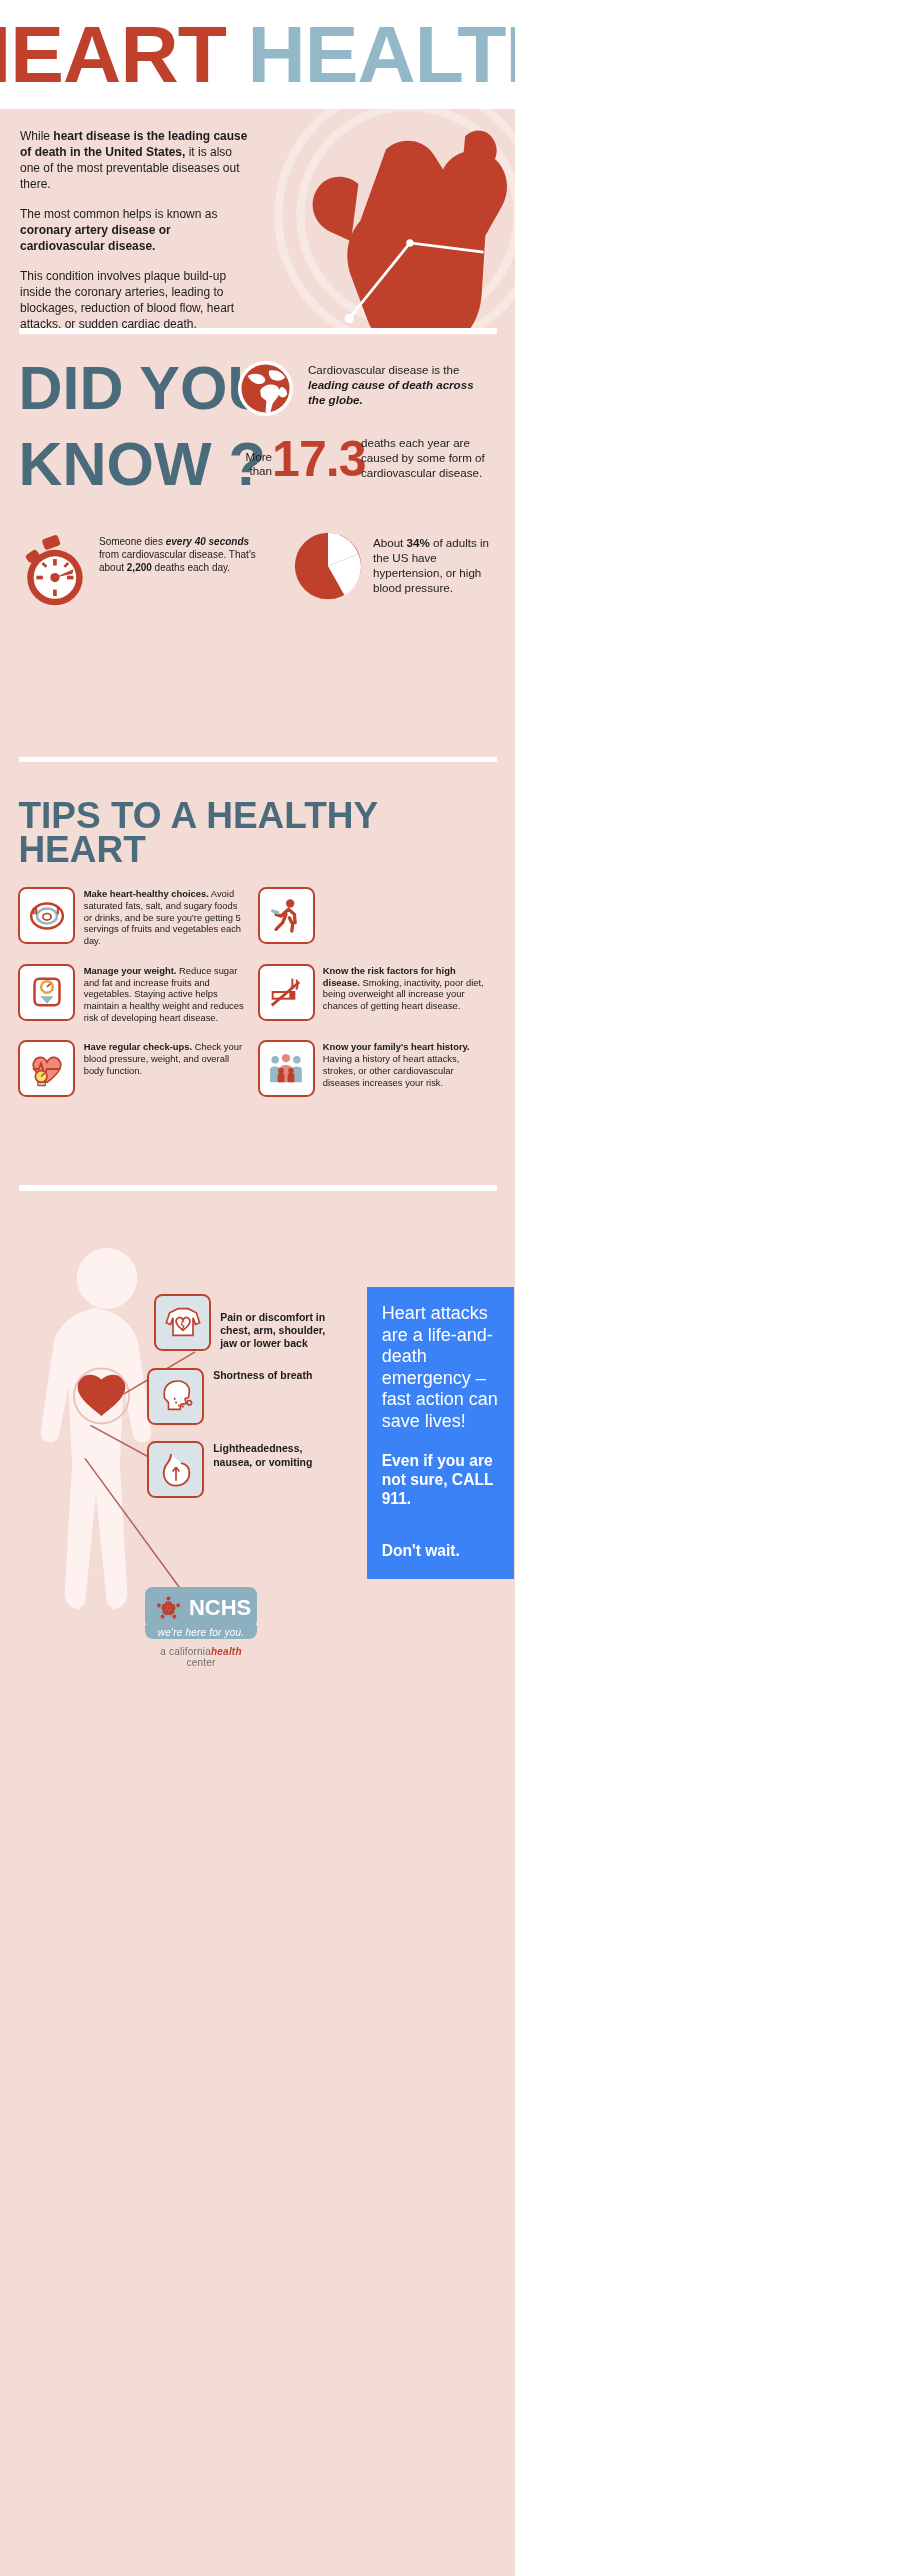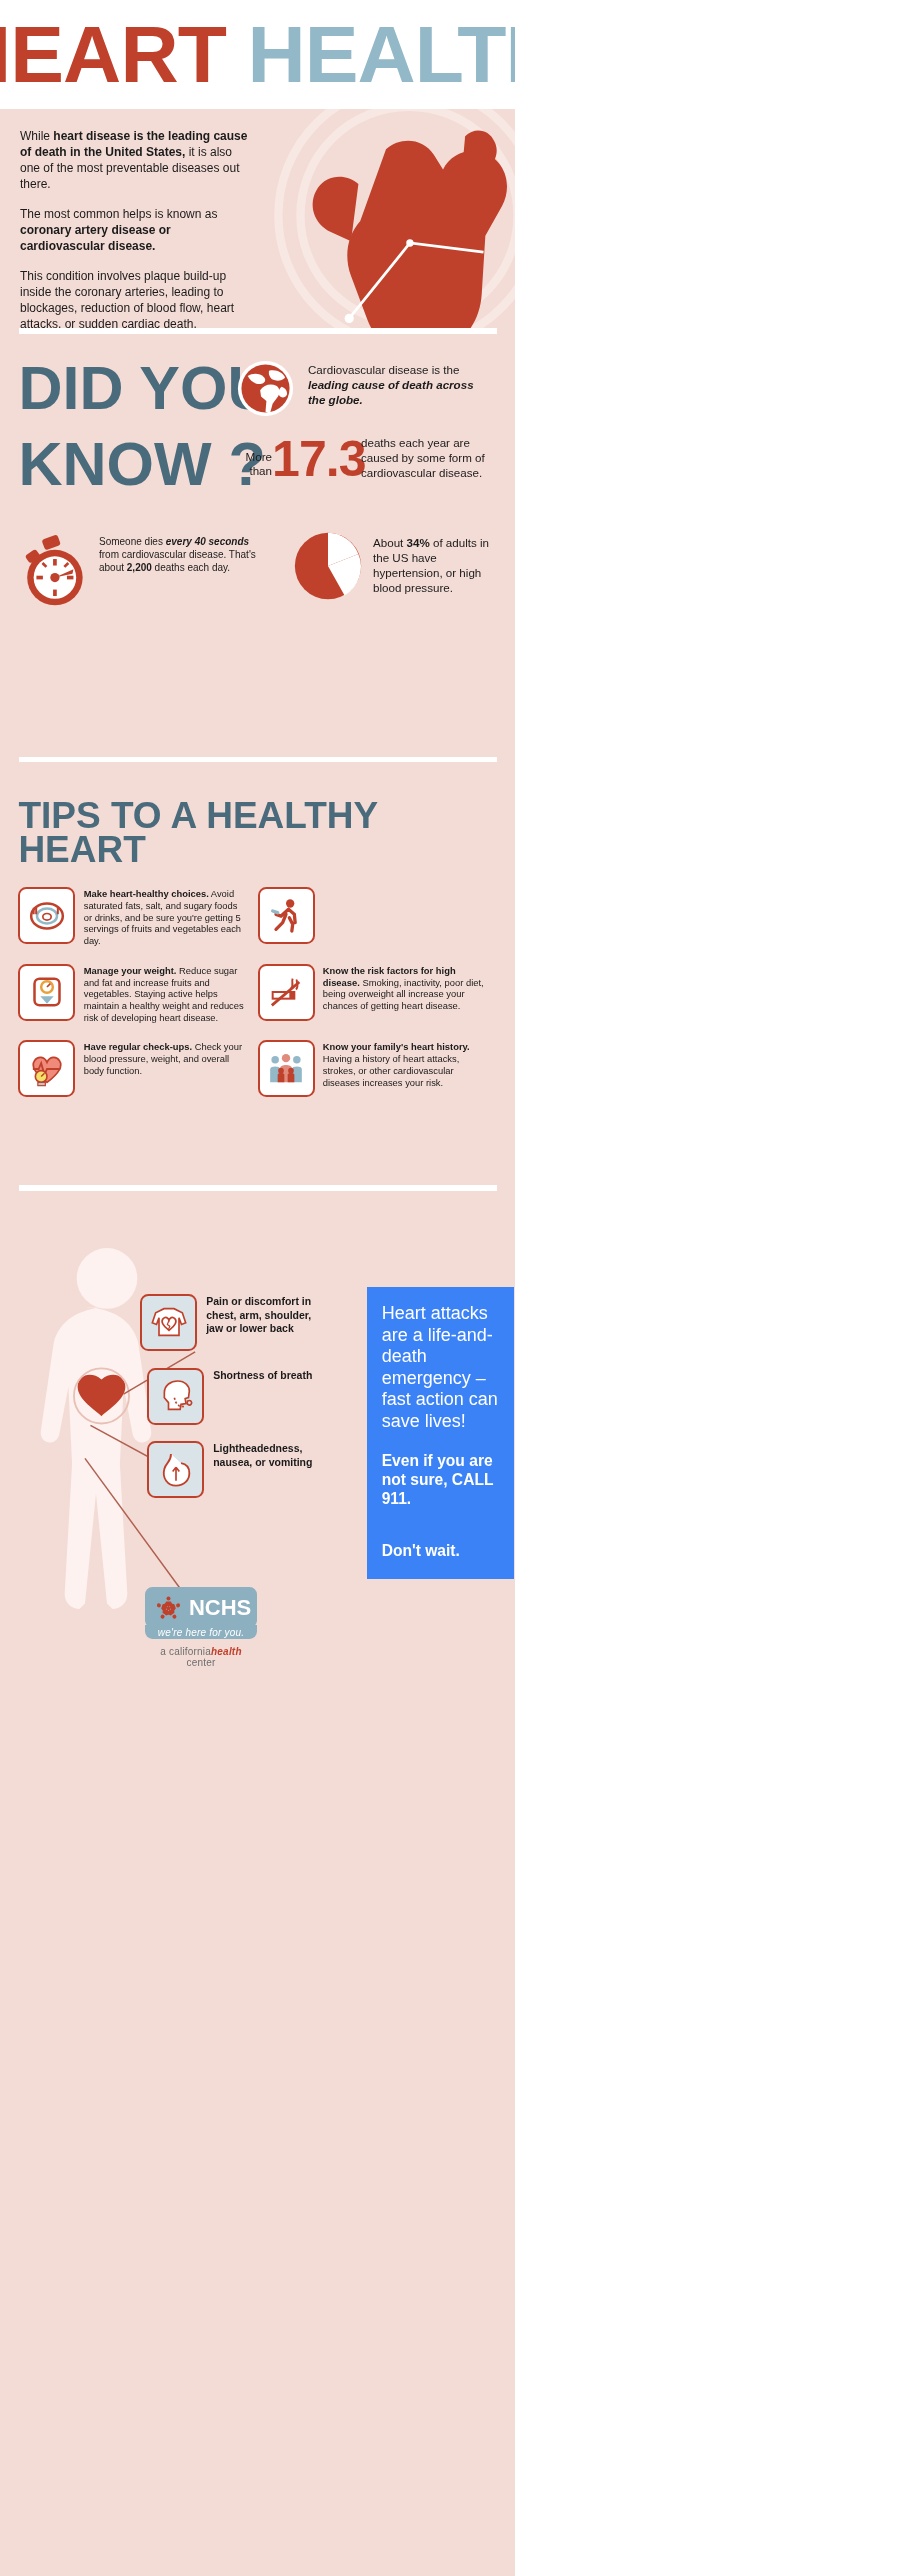--- a/index.html
+++ b/index.html
@@ -75,21 +75,21 @@
   
   .warn{ position:relative; height:589px; overflow:hidden; }
   .warn-title{ text-align:right; padding:22px 18.4px 0 0; font-size:25px; }
   .warn-title .hl{ color:#c0412b; }
   .silhouette{ position:absolute; left:5.5px; top:50px; width:202px; height:488px; }
   .sym{ position:absolute; display:flex; align-items:flex-start; }
   .sym-box{ width:57px; height:57px; flex:0 0 57px; background:#d9e3e8;
             border:2.8px solid #c0412b; border-radius:8.3px; margin-right:9.2px;
             display:flex; align-items:center; justify-content:center;}
   .sym-txt{ font-size:10.5px; line-height:1.26; font-weight:700; width:110px; padding-top:1.8px;}
-  .sym1{ left:140px; top:103px; }
+  .sym1{ left:154px; top:103px;align-items:flex-end; }
   .sym2{ left:147px; top:177px; }
   .sym3{ left:147px; top:250px; }
   .alert{ position:absolute; right:1px; top:96px; width:147px; background:#3b82f6;
           color:#ffffff; padding:16.6px 14.7px 18.4px 14.7px; }
   .alert .a1{ font-size:18px; line-height:1.20; margin-bottom:18.4px; }
   .alert .a2{ font-size:15.6px; font-weight:700; line-height:1.22; margin-bottom:33px;}
   .alert .a3{ font-size:15.6px; font-weight:700; line-height:1.22; }
 
   
   .logo-wrap{ position:absolute; left:145px; top:396px; width:112px; }

